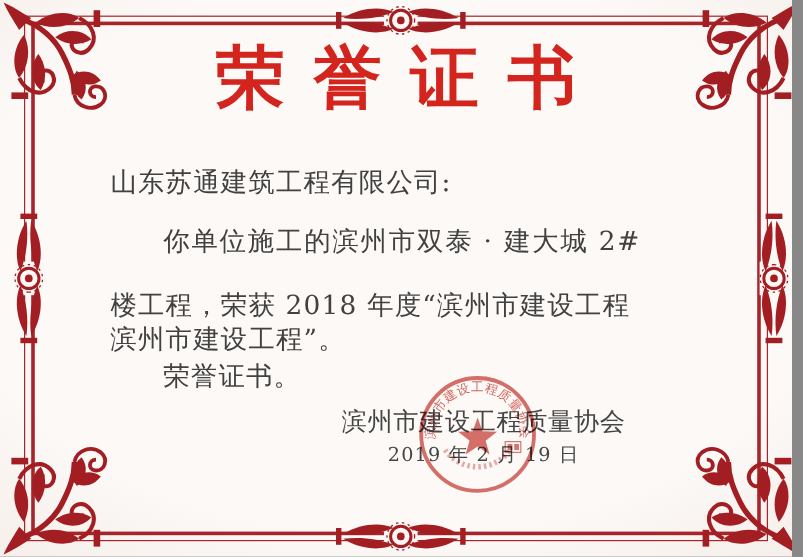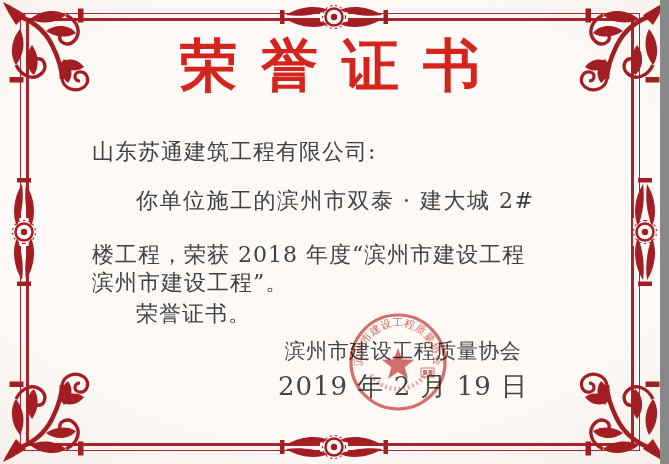--- a/index.html
+++ b/index.html
@@ -33,21 +33,21 @@
   
   .bodytext{position:absolute;left:92px;right:76px;color:#414141;font-size:22px;letter-spacing:1px;white-space:nowrap;}
   .t-salutation{top:137px;}
   .t-l2{top:186px;text-indent:2em;letter-spacing:1.5px;}
   .t-l3{top:228px;margin-top:12px;}
   .t-l4{top:268px;}
   .t-l5{top:299px;text-indent:2em;}
   
   .sig{position:absolute;left:273px;width:260px;text-align:center;color:#454545;white-space:nowrap;}
   .sig-org{top:337px;font-size:21px;letter-spacing:0.5px;}
-  .sig-date{top:369px;font-size:26px;letter-spacing:1px;}
+  .sig-date{top:369px;font-size:16px;letter-spacing:1px;}
   
   .seal{position:absolute;left:345px;top:309px;width:106px;height:106px;
         mix-blend-mode:multiply;opacity:0.88;pointer-events:none;}
   .seal svg{display:block;width:100%;height:100%;}
 </style>
 </head>
 <body>
 
 <div class="page">
 

